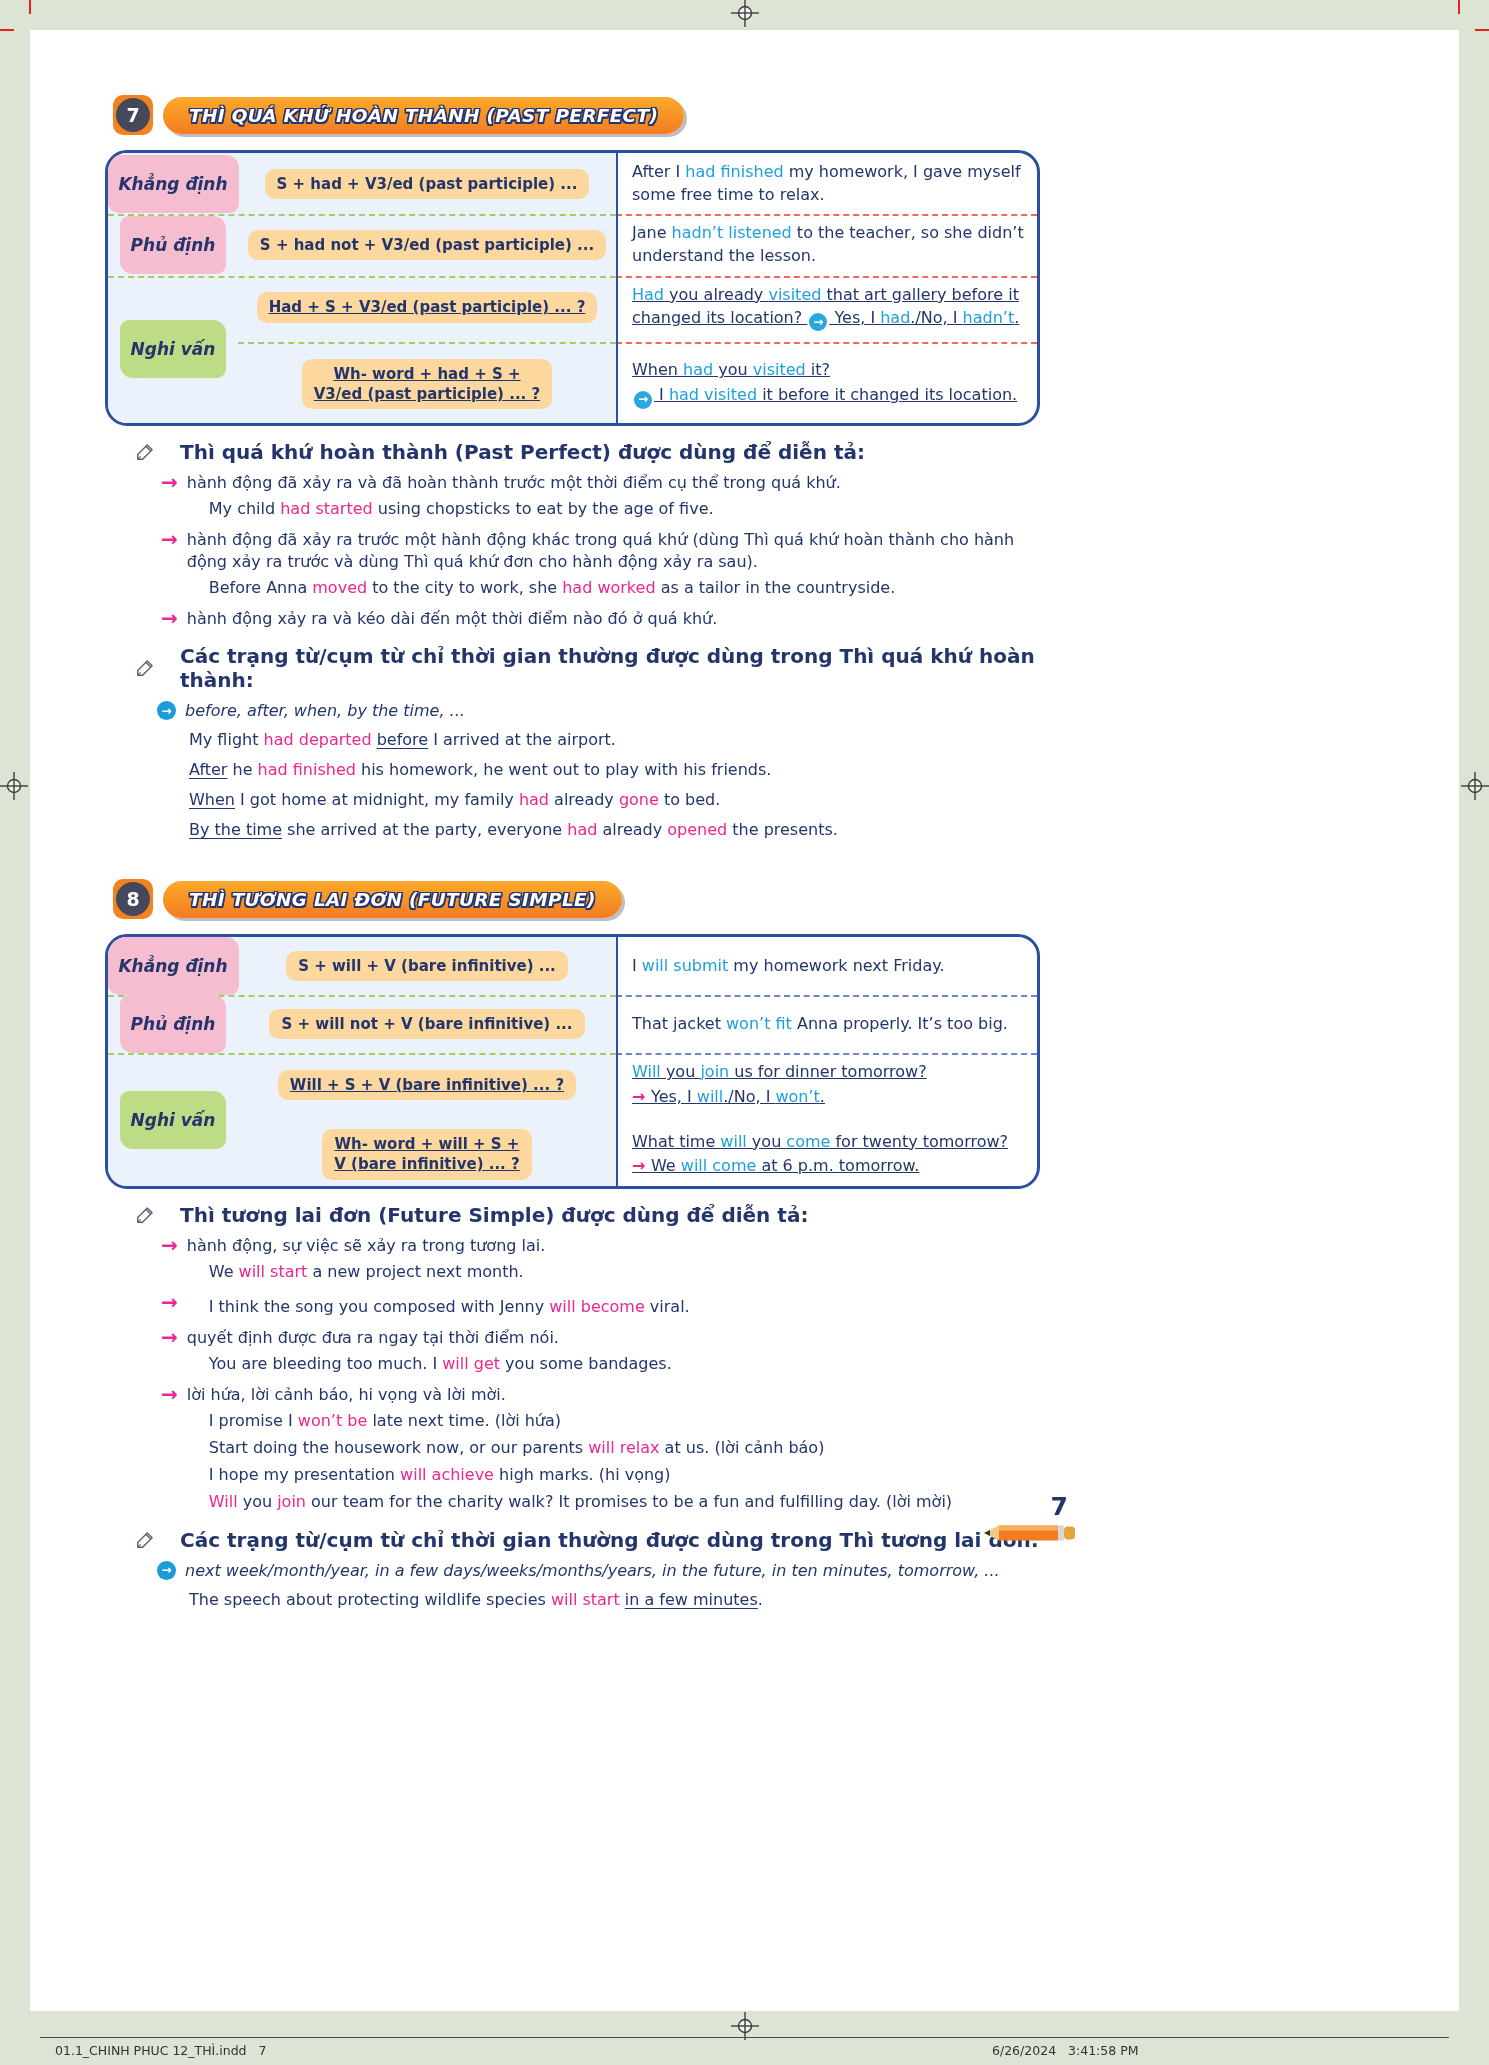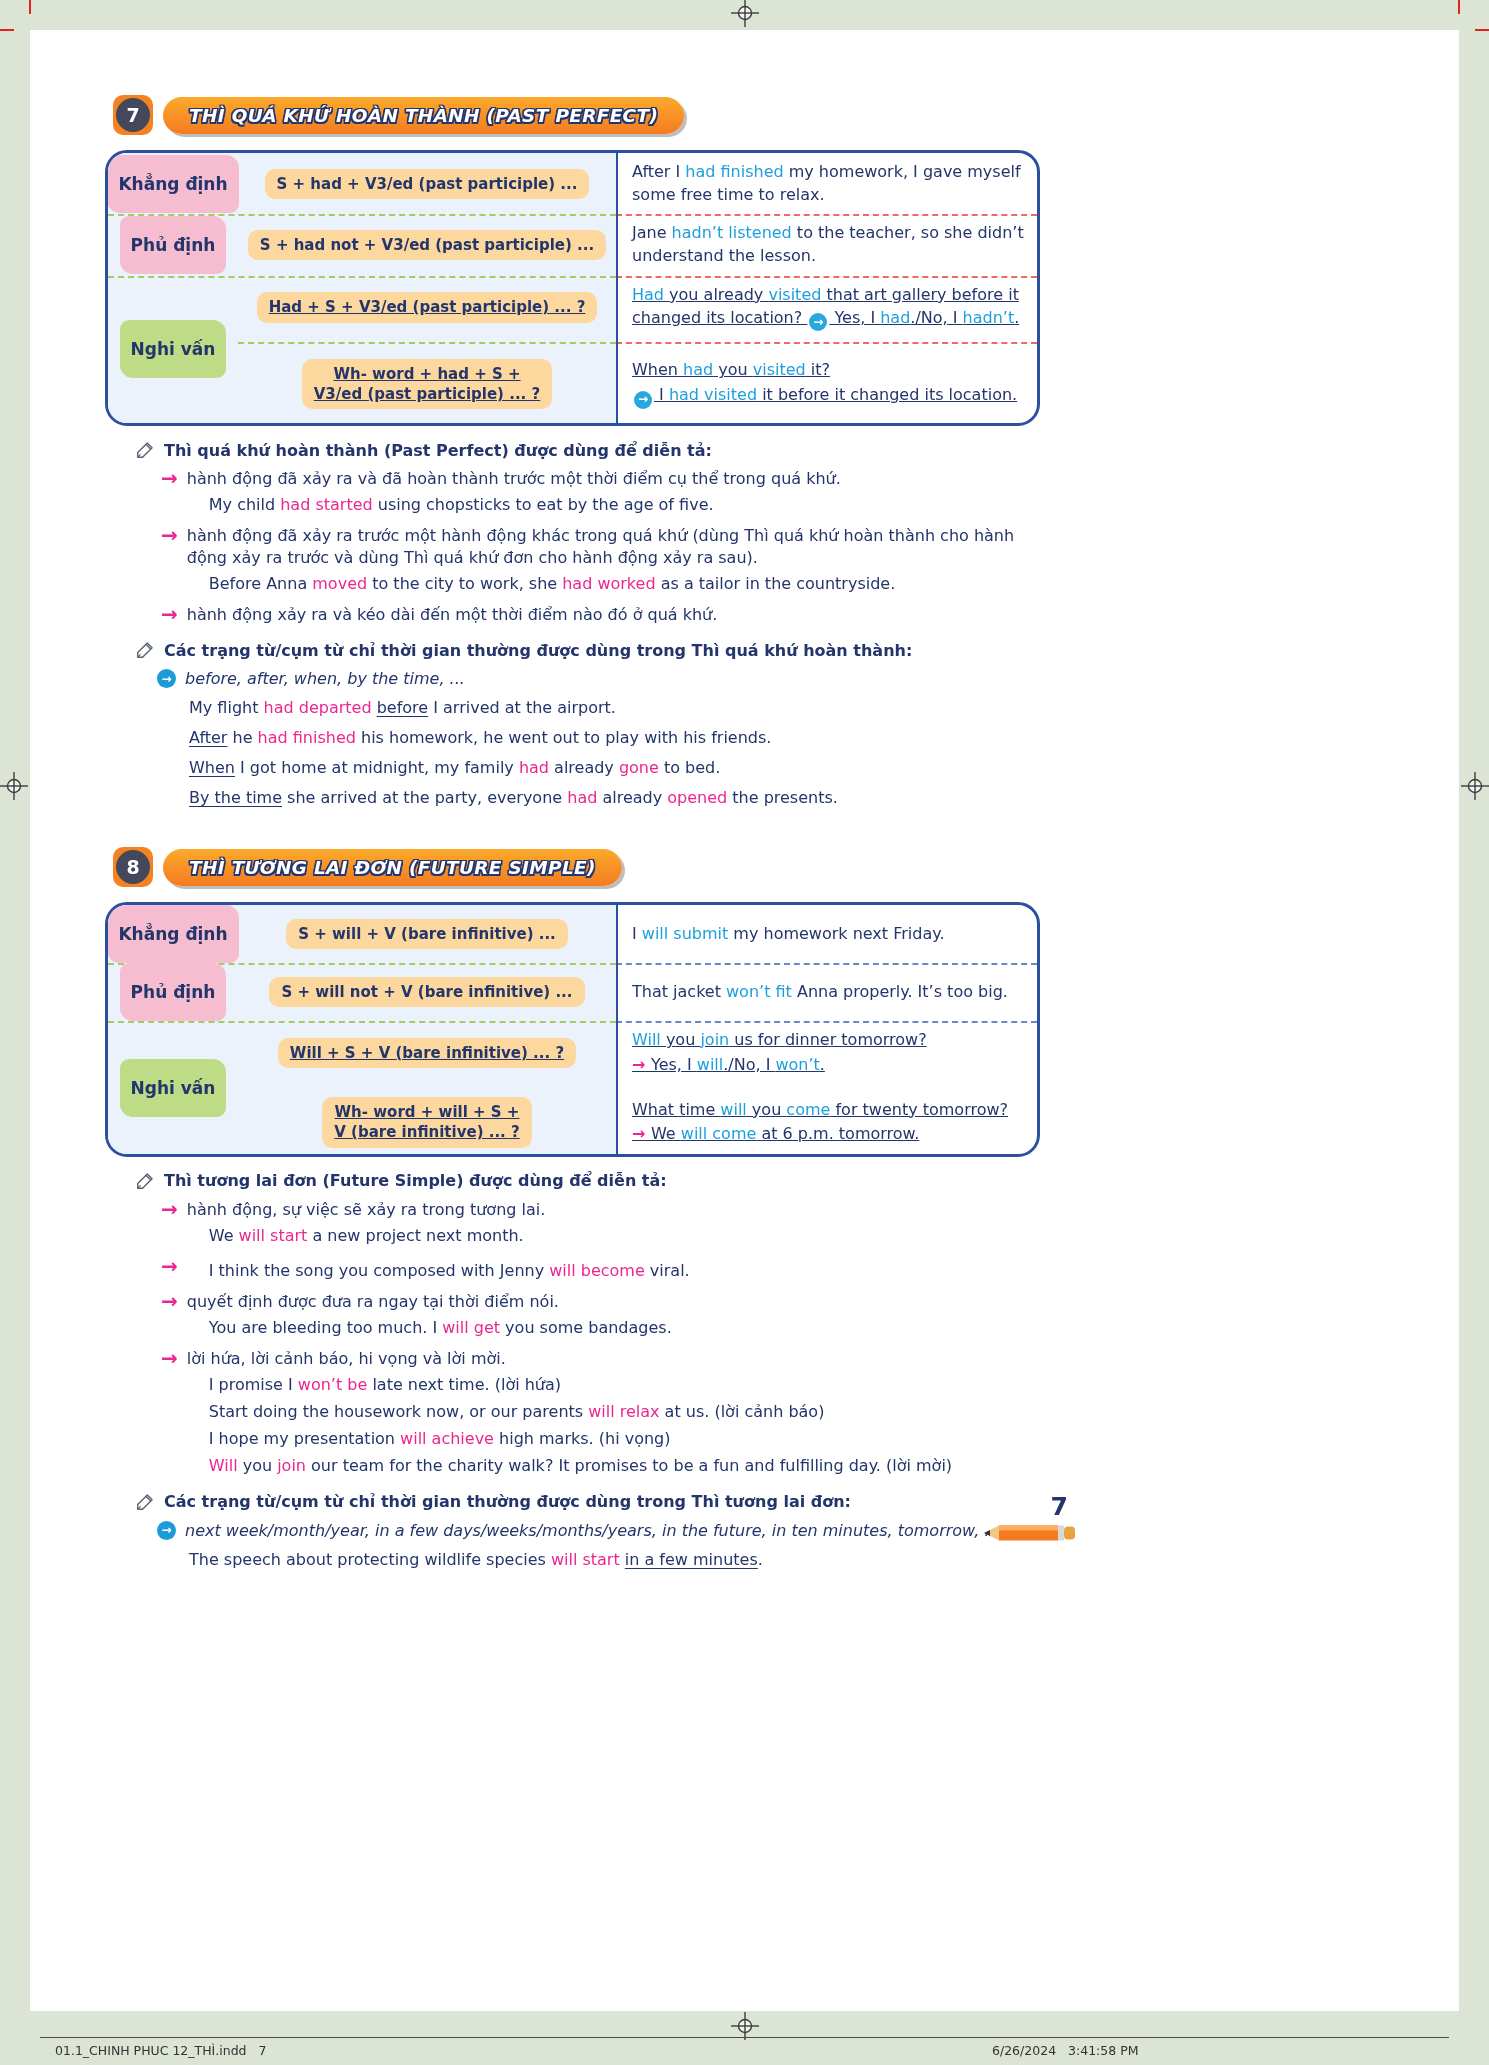--- a/index.html
+++ b/index.html
@@ -26,21 +26,21 @@
   
   .gtable { position:relative; margin-top:12px; border:3px solid #2d509e; border-radius:22px; background:#fff; overflow:hidden; }
   .leftbg { position:absolute; left:0; top:0; bottom:0; width:508px; background:#ebf2fb; z-index:0; }
   .vline  { position:absolute; left:508px; top:0; bottom:0; width:0; border-left:2.5px solid #2d509e; z-index:2; }
   .trow   { position:relative; z-index:1; display:flex; align-items:center; }
   .cl  { width:130px; display:flex; align-items:center; justify-content:center; align-self:stretch; }
   .cf  { width:378px; display:flex; align-items:center; justify-content:center; padding:6px 4px; }
   .cf2 { width:378px; display:flex; align-items:center; justify-content:center; padding:5px 4px; }
   .ce  { flex:1; padding:6px 12px 6px 16px; font-size:16px; line-height:1.42; color:#23356b; }
   .exline { margin:2px 0; }
-  .hl { font-weight:bold; font-size:17px; color:#23356b; padding:19px 11px; border-radius:9px 13px 9px 13px; white-space:nowrap; }
+  .hl { font-weight:bold; font-size:17px; color:#23356b; padding:19px 11px; border-radius:9px 13px 9px 13px; white-space:nowrap;font-style:italic; }
   .hl.pink  { background:#f6bdd0; }
   .hl.green { background:#bedb85; }
   .fbox { background:#fcd89e; border-radius:10px; padding:5px 12px; font-weight:bold; font-size:15px;
           color:#23356b; text-align:center; line-height:1.35; white-space:nowrap; }
   .fbox.two { white-space:normal; }
   .sep { position:relative; z-index:1; display:flex; height:0; }
   .sep .sl  { width:508px; border-top:2px dashed #a3cd61; }
   .sep .sl2 { width:378px; border-top:2px dashed #a3cd61; }
   .sep .sr  { flex:1; border-top:2px dashed #ee6a5f; }
   .gtable.t2 .sep .sr { border-top-color:#6c86c9; }
@@ -52,21 +52,21 @@
   
   .sg.kb { color:#1c9fdd; }
   .sg.kp { color:#ec268f; }
   .sg.u  { text-decoration:underline; text-underline-offset:3px; }
   .sg.it { font-style:italic; }
   .sg.cb { display:inline-flex; width:18px; height:18px; border-radius:50%; background:#29a8e0; color:#fff;
            align-items:center; justify-content:center; font-size:12px; font-weight:bold; vertical-align:-3px; margin:0 2px; }
   .sg.ap { color:#ec268f; font-weight:bold; }
 
   
-  .note-head { display:flex; align-items:center; gap:9px; margin:14px 0 0 30px; font-weight:bold; font-size:16px; color:#23356b; }
+  .note-head { display:flex; align-items:center; gap:25px; margin:14px 0 0 30px; font-weight:bold; font-size:20px; color:#23356b; }
   .bullet { display:flex; gap:9px; margin:8px 0 0 56px; }
   .bullet .ar { color:#ec268f; font-weight:bold; font-size:20px; line-height:20px; flex:0 0 auto; }
   .btext { font-size:16px; line-height:22px; color:#23356b; }
   .bex { font-size:16px; line-height:24px; margin:3px 0 0 22px; color:#23356b; }
   .advline { display:flex; align-items:flex-start; gap:9px; margin:8px 0 0 52px; font-size:16px; line-height:22px; color:#23356b; }
   .cbi { display:inline-flex; flex:0 0 auto; width:19px; height:19px; border-radius:50%; background:#1b9cd8; color:#fff;
          align-items:center; justify-content:center; font-size:12px; font-weight:bold; margin-top:1px; }
   .adv-ex { margin:6px 0 0 84px; font-size:16px; line-height:24px; color:#23356b; }
   .pic { flex:0 0 auto; }
 

